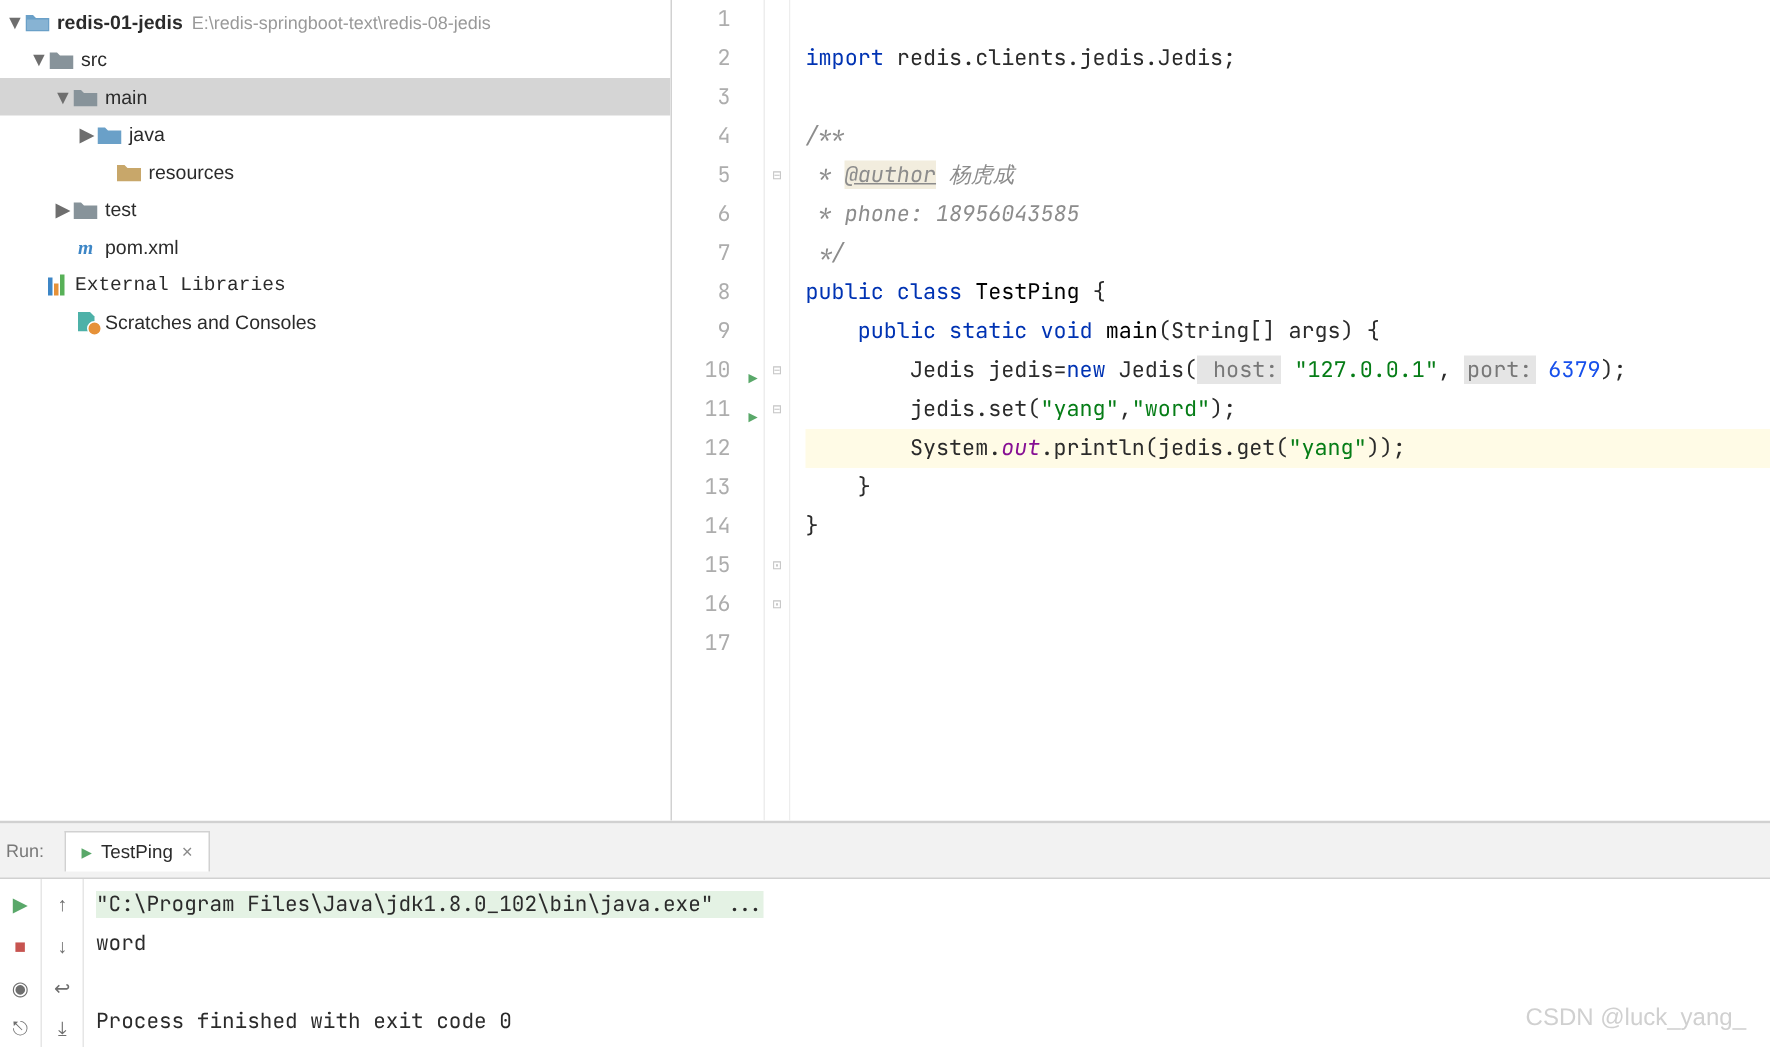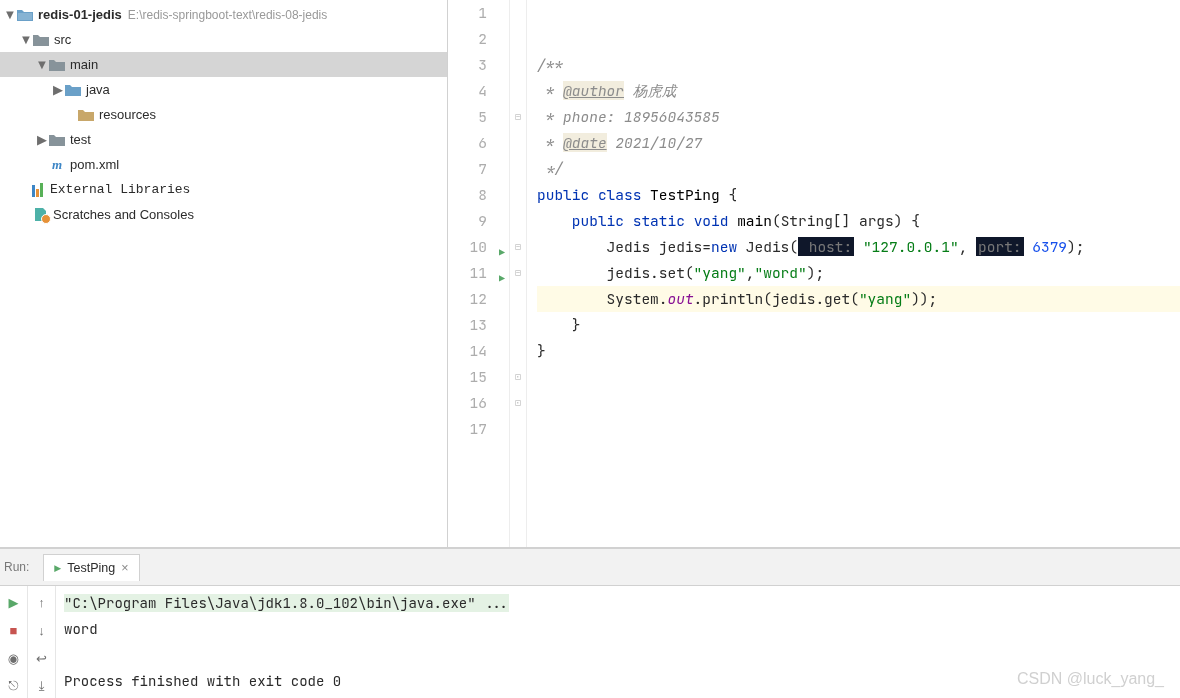--- a/index.html
+++ b/index.html
@@ -38,21 +38,21 @@
     .fold-strip { width: 17px; background:#fff; border-right: 1px solid #ededed; }
     .fold-mark { height:26px; display:flex; align-items:center; justify-content:center; color:#c6c6c6; font-size:10px;}
     .code-area { flex: 1; background: #fff; padding-left: 10px; }
     .code-line { height: 26px; white-space: pre; }
     .code-line.hl { background: #fffbe6; }
     .kw { color:#0033b3; }
     .str { color:#067d17; }
     .num { color:#1750eb; }
     .comment { color:#8c8c8c; font-style:italic; }
     .anno { color:#8c8c8c; font-style:italic; text-decoration:underline; background:#f2edde; }
-    .param { color:#787878; background:#0f172a; padding:0 2px; font-style:normal;}
+    .param { color:#787878; background:#e5e5e5; padding:0 2px; font-style:normal;}
     .field { color:#871094; font-style:italic; }
     .type { color:#000; }
     .method { color:#000; }
     
     
     .run-panel { height: 150px; display: flex; flex-direction: column; border-top: 1px solid #d1d1d1; position: relative;}
     .run-header { height: 44px; display:flex; align-items:center; background:#f2f2f2; border-bottom: 1px solid #d1d1d1; padding-left: 4px; }
     .run-title { color:#787878; margin-right: 14px; font-size:12px;}
     .run-tab { display:flex; align-items:center; gap:6px; background:#fff; height:27px; padding:0 10px; border-top:1px solid #d1d1d1; border-left:1px solid #d1d1d1; border-right:1px solid #d1d1d1; font-size:12.5px;}
     .run-tab-close { color:#8a8a8a; cursor:pointer; }
@@ -139,21 +139,21 @@
           <span class="tree-toggle"></span>
           <span class="tree-icon">
               <span class="lib-icon">
                 <span class="lib-bar lb1"></span>
                 <span class="lib-bar lb2"></span>
                 <span class="lib-bar lb3"></span>
               </span>
             </span>
           <span class="tree-label">External Libraries</span>
         </div>
-        <div class="tree-row" style="padding-left:19px;">
+        <div class="tree-row" style="padding-left:19px;margin-left:17px;">
           <span class="tree-toggle"></span>
           <span class="tree-icon scratch-icon overlay-badge">
               <svg width="15" height="13" viewBox="0 0 15 13">
                 <path d="M2 0h8l3 3v10H2z"></path>
               </svg>
             </span>
           <span class="tree-label">Scratches and Consoles</span>
         </div>
       </div>
     </div>
@@ -192,25 +192,25 @@
         <div class="fold-mark">⊟</div>
         <div class="fold-mark"></div>
           <div class="fold-mark"></div>
           <div class="fold-mark"></div>
         <div class="fold-mark">⊡</div>
         <div class="fold-mark">⊡</div>
         <div class="fold-mark"></div>
       </div>
       <div class="code-area">
         <div class="code-line"></div>
+        <div class="code-line"><span class="kw">import</span><span> redis.clients.jedis.Jedis;</span></div>
         <div class="code-line"></div>
         <div class="code-line"><span class="comment">/**</span></div>
         <div class="code-line"><span class="comment"> * </span><span class="anno">@author</span><span class="comment"> 杨虎成</span></div>
         <div class="code-line"><span class="comment"> * phone: 18956043585</span></div>
-        <div class="code-line"><span class="comment"> * </span><span class="anno">@date</span><span class="comment"> 2021/10/27</span></div>
         <div class="code-line"><span class="comment"> */</span></div>
         <div class="code-line"><span class="kw">public</span> <span class="kw">class</span> <span class="type">TestPing</span> <span>{</span></div>
         <div class="code-line">    <span class="kw">public</span> <span class="kw">static</span> <span class="kw">void</span> <span class="method">main</span><span>(String[] args) {</span></div>
         <div class="code-line"><span>        Jedis jedis=</span><span class="kw">new</span><span> Jedis(</span><span class="param"> host:</span> <span class="str">"127.0.0.1"</span><span>, </span><span class="param">port:</span> <span class="num">6379</span><span>);</span></div>
         <div class="code-line"><span>        jedis.set(</span><span class="str">"yang"</span><span>,</span><span class="str">"word"</span><span>);</span></div>
         <div class="code-line hl"><span>        System.</span><span class="field">out</span><span>.println(jedis.get(</span><span class="str">"yang"</span><span>));</span></div>
         <div class="code-line"><span>    }</span></div>
         <div class="code-line"><span>}</span></div>
         <div class="code-line"></div>
       </div>

